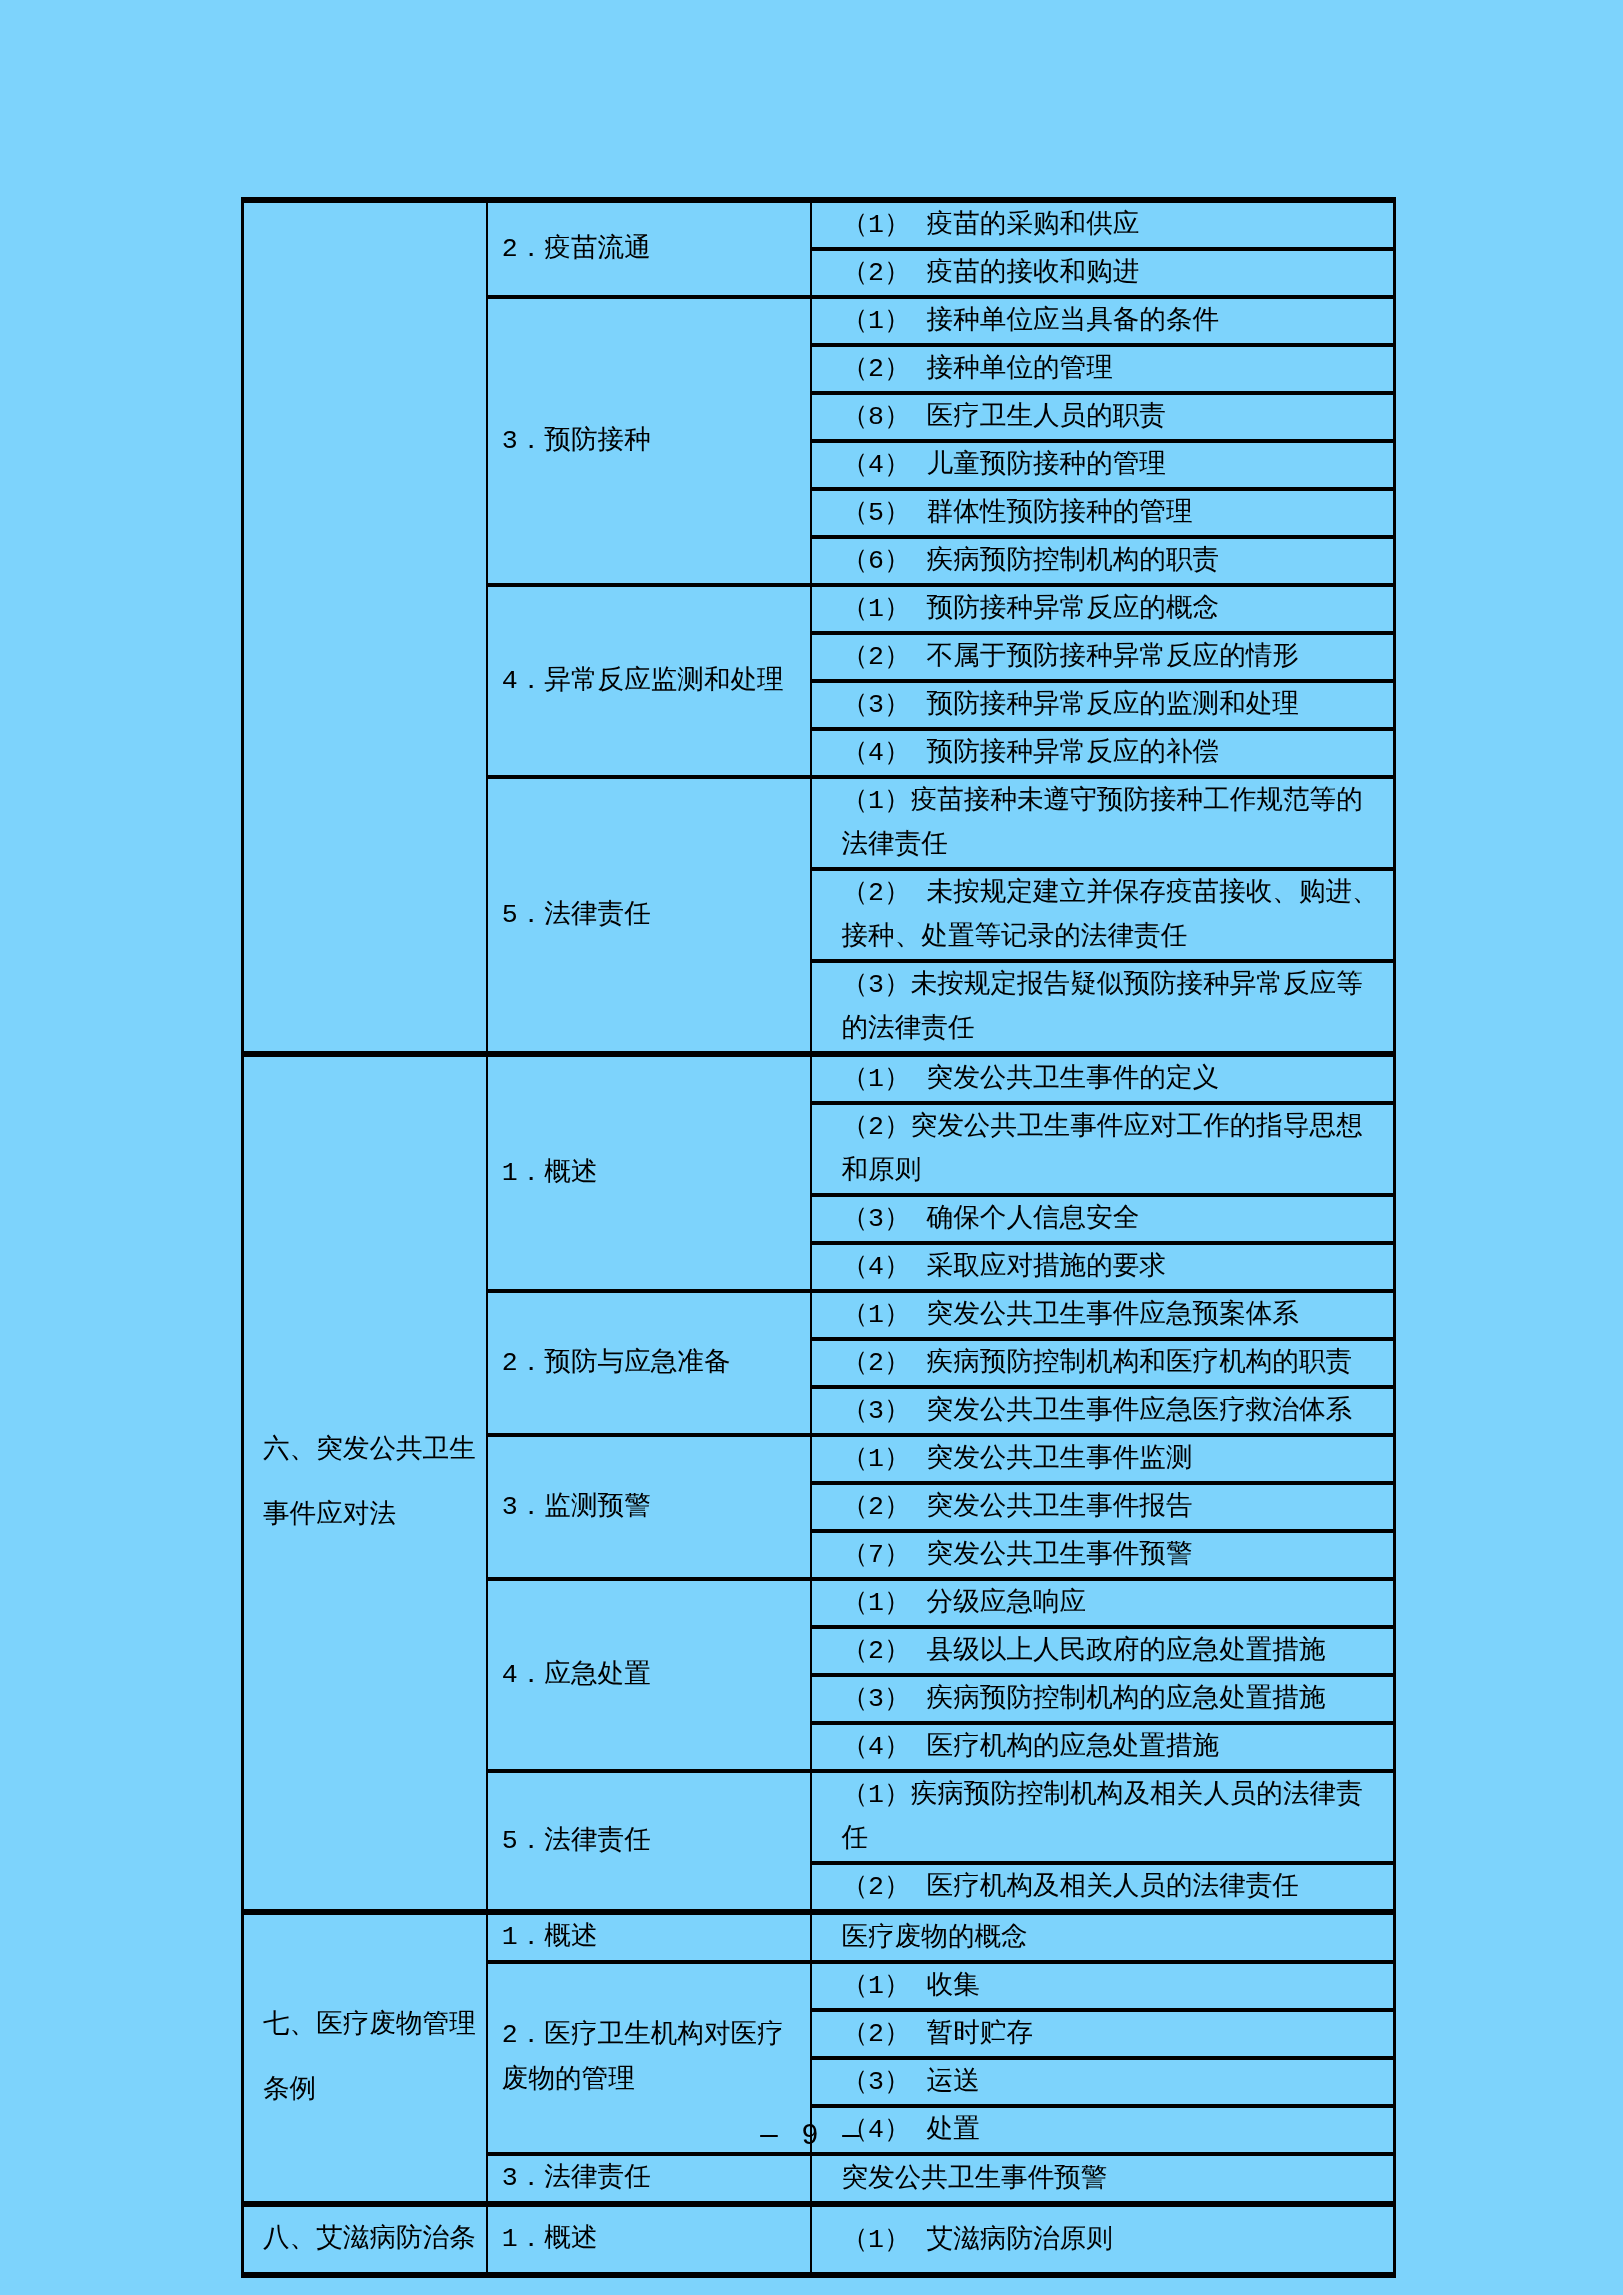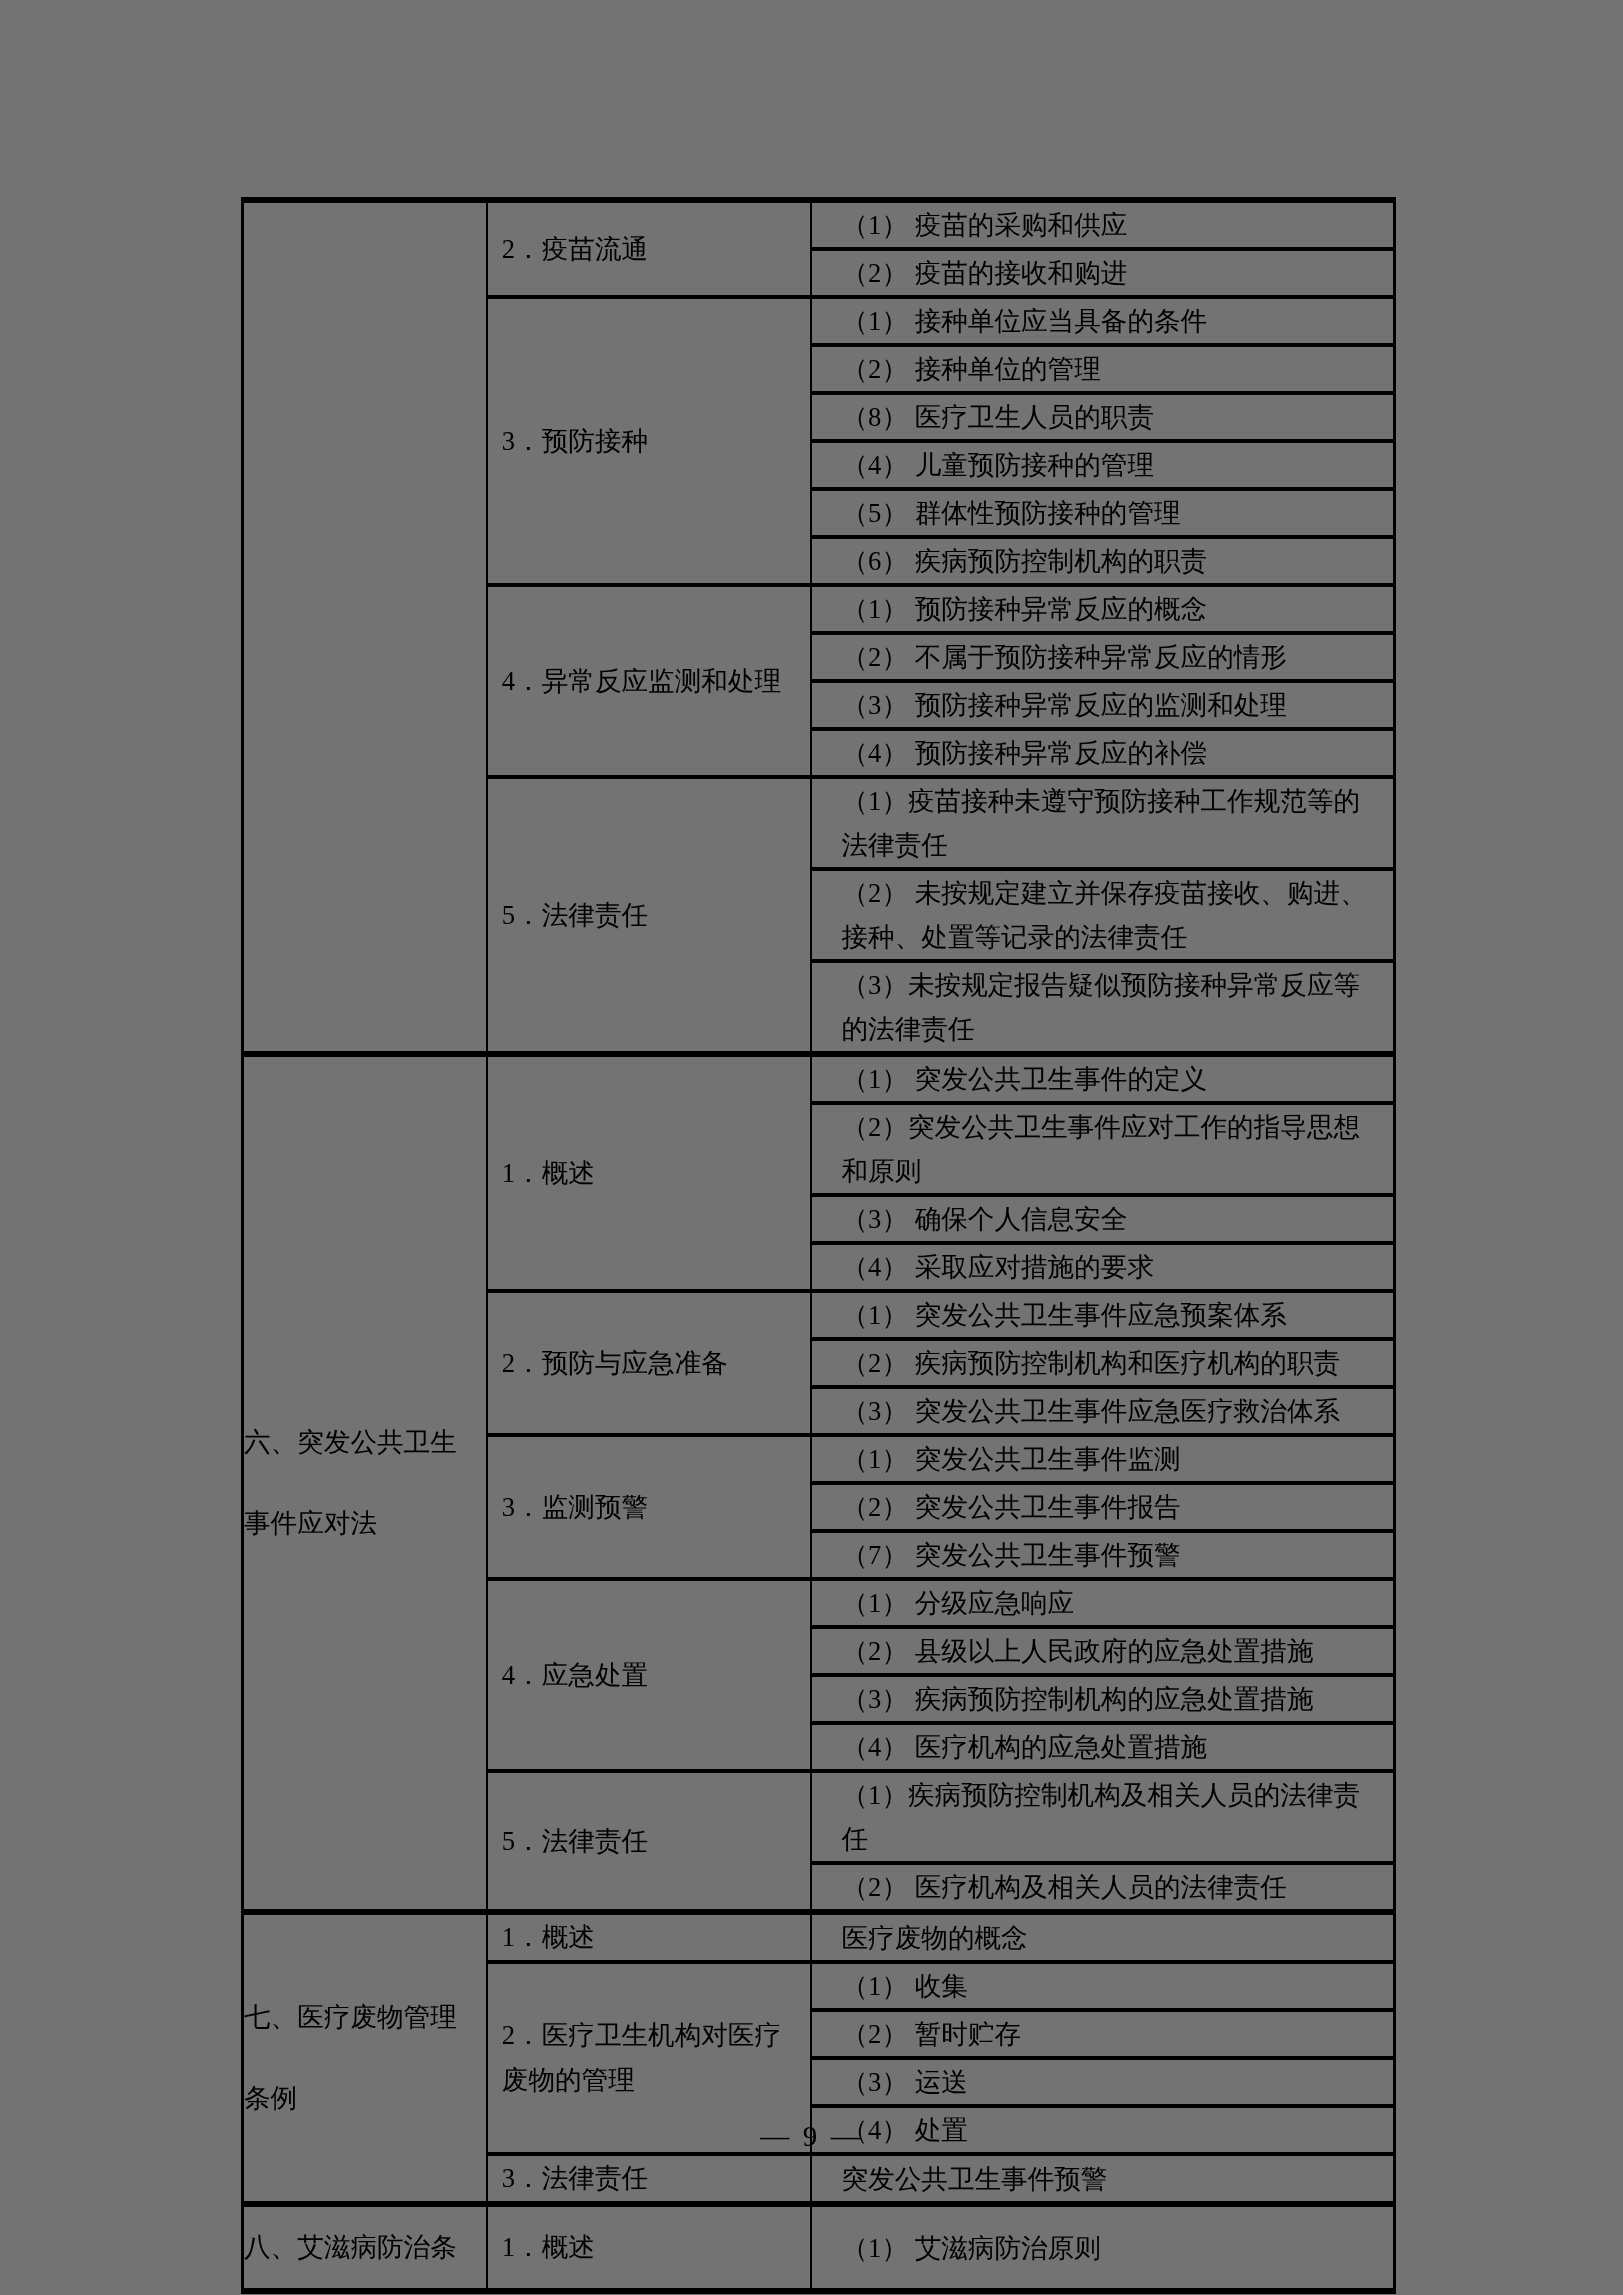--- a/index.html
+++ b/index.html
@@ -1,21 +1,21 @@
 <!DOCTYPE html>
 <html style="font-size:8.2px"><head>
 <meta charset="utf-8">
 <style>
   html, body { margin: 0; padding: 0; background: #e8e8e8; }
   .sheet {
     position: relative;
     width: 1623px;
     height: 2295px;
-    background: #737373;
-    font-family: Liberation Serif, serif;
+    background: #7dd3fc;
+    font-family: Liberation Mono, monospace;
     color: #000000;
     overflow: hidden;
   }
   table.syllabus {
     position: absolute;
     left: 241px;
     top: 197px;
     width: 1152px;
     border-collapse: collapse;
     table-layout: fixed;
@@ -31,21 +31,21 @@
     border: 4.1px solid #000;
     border-left-width: 2.6px;
     border-right-width: 2.6px;
     padding: 0;
     margin: 0;
     font-size: 26.6px;
     vertical-align: middle;
     white-space: pre-line;
     overflow: hidden;
   }
-  td.c1 { padding-left: 0; padding-right: 3.1px; line-height: 81px; }
+  td.c1 { padding-left: 19px; padding-right: 3.1px; line-height: 65px; }
   td.c2 { padding-left: 14.3px; padding-right: 3.1px; line-height: 45px; }
   td.c3 { padding-left: 30px; padding-right: 3.1px; line-height: 44px; }
   tr.r-s { height: 44px; }
   tr.r-d { height: 88px; }
   tr.sec-top > td { border-top-width: 6.6px; margin-left: 22px; }
   .page-number {
     position: absolute;
     top: 2116px;
     left: 0;
     width: 1623px;

